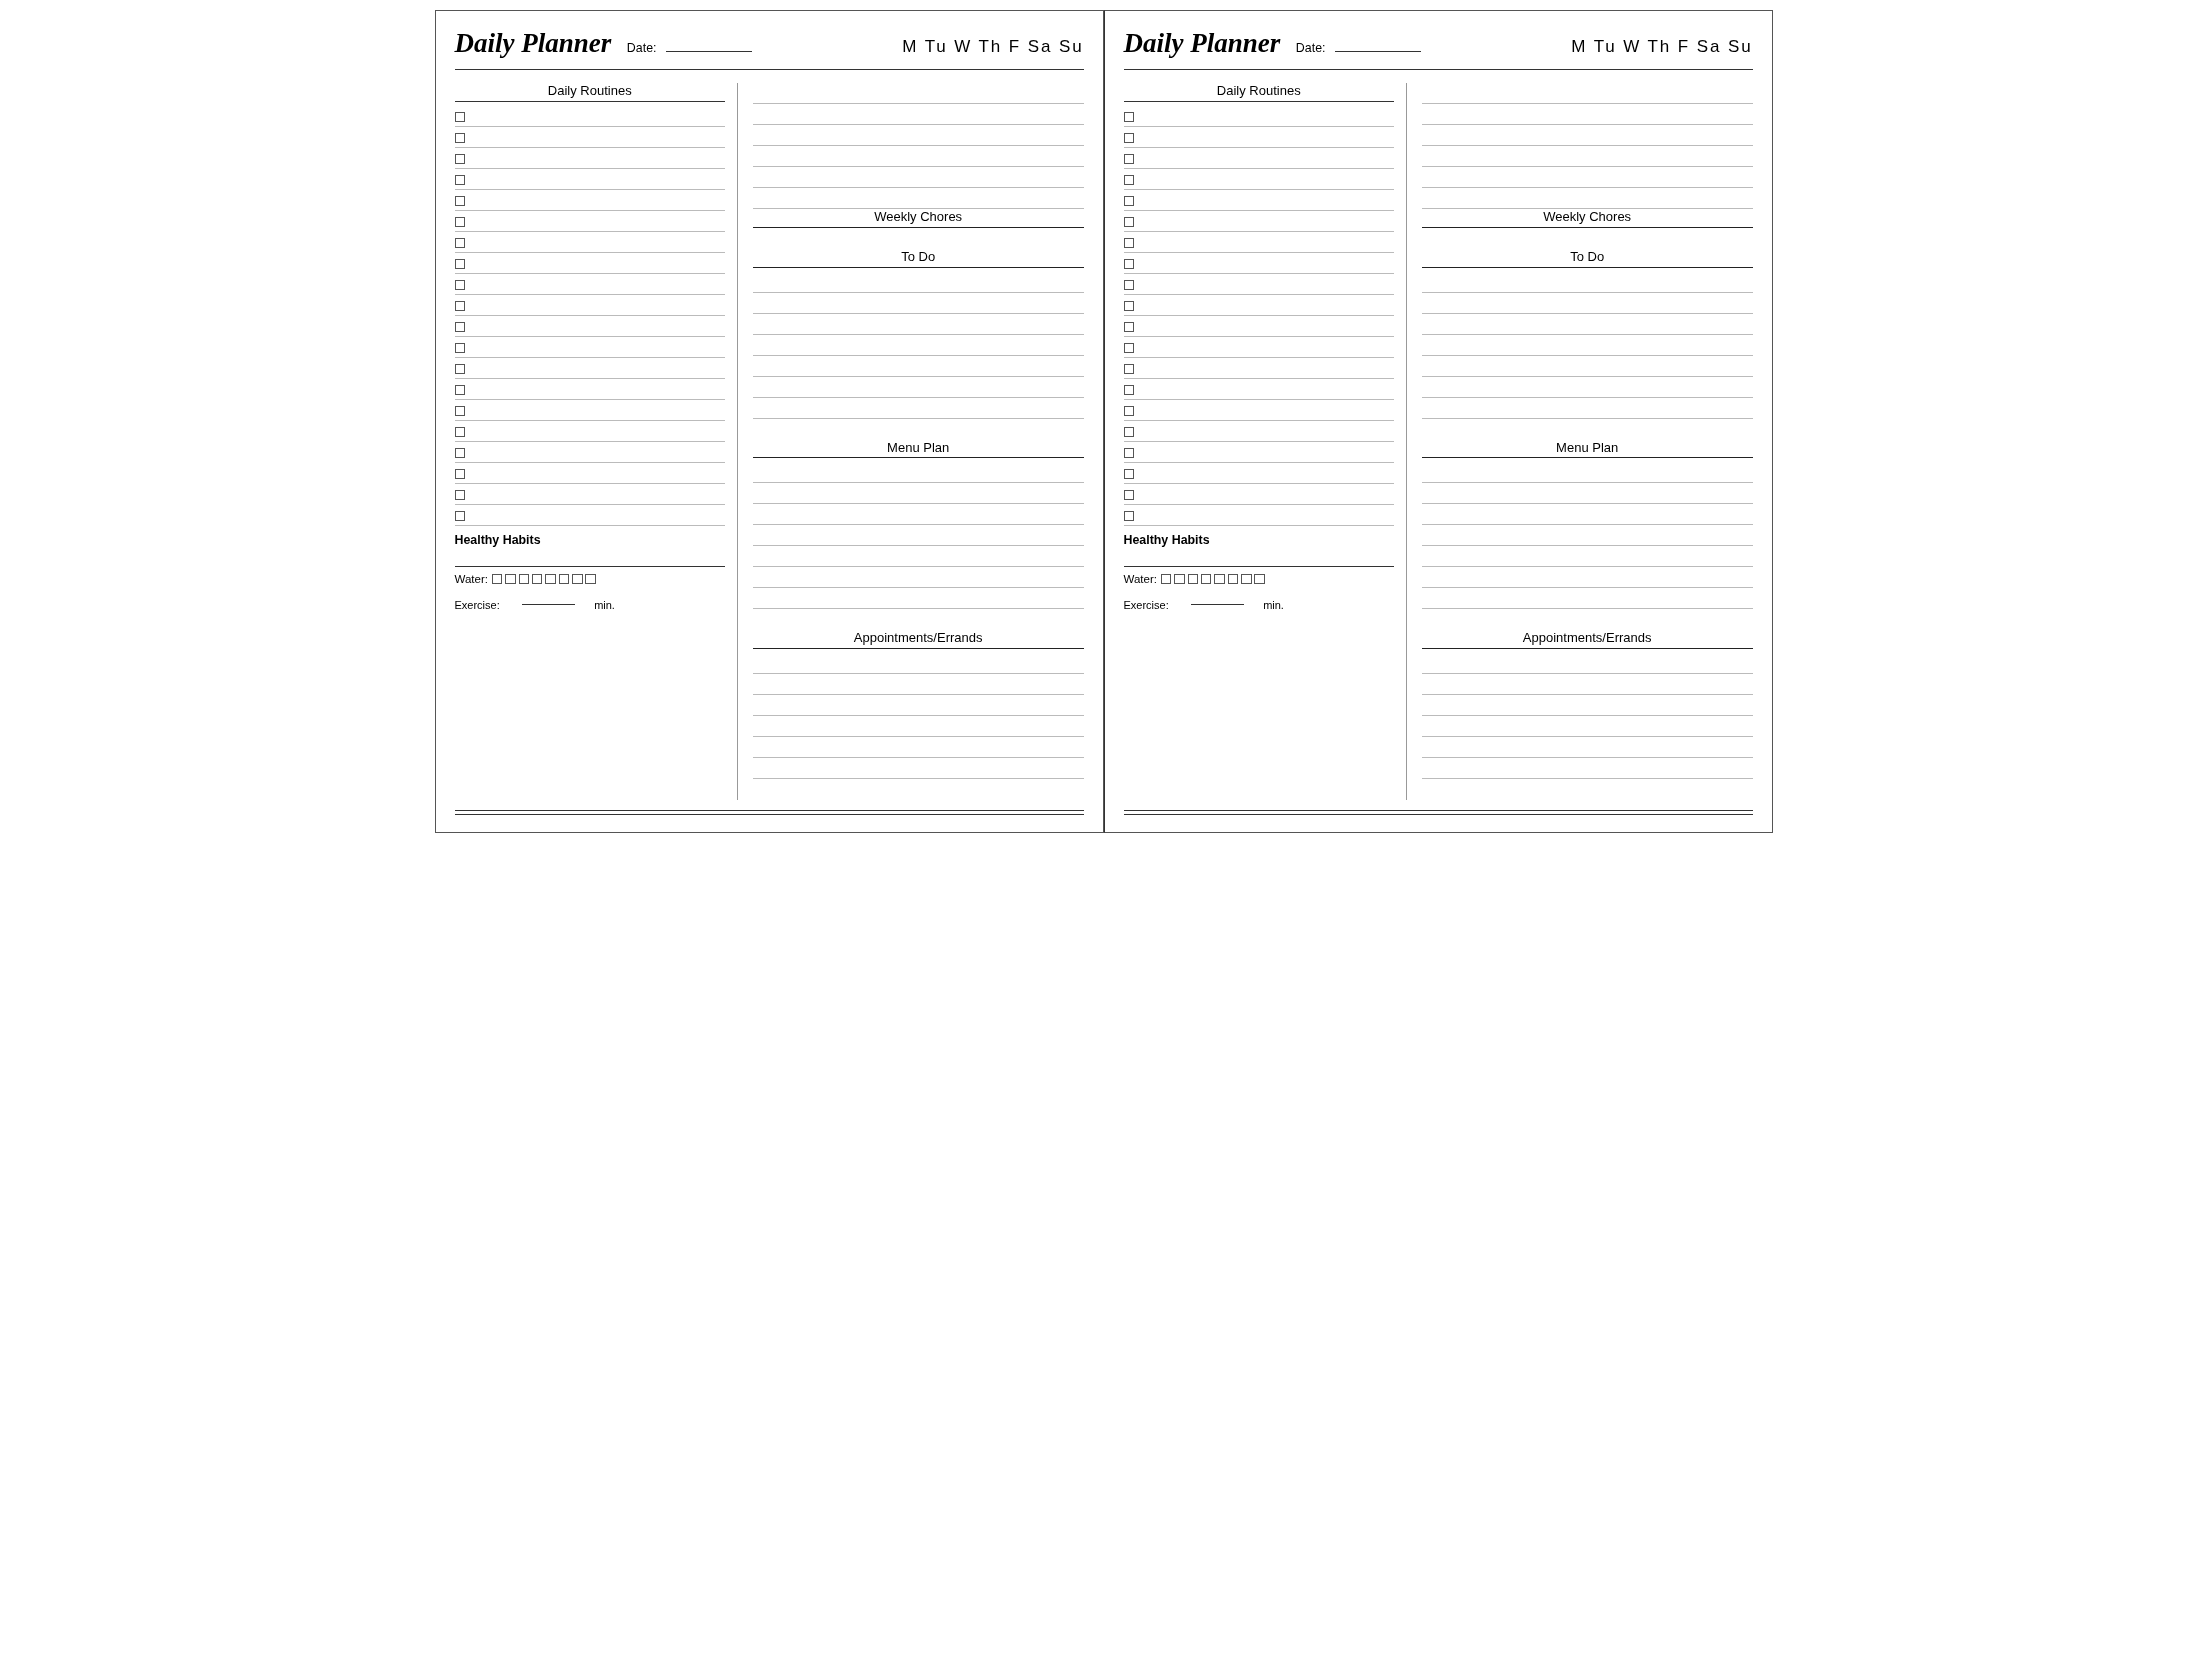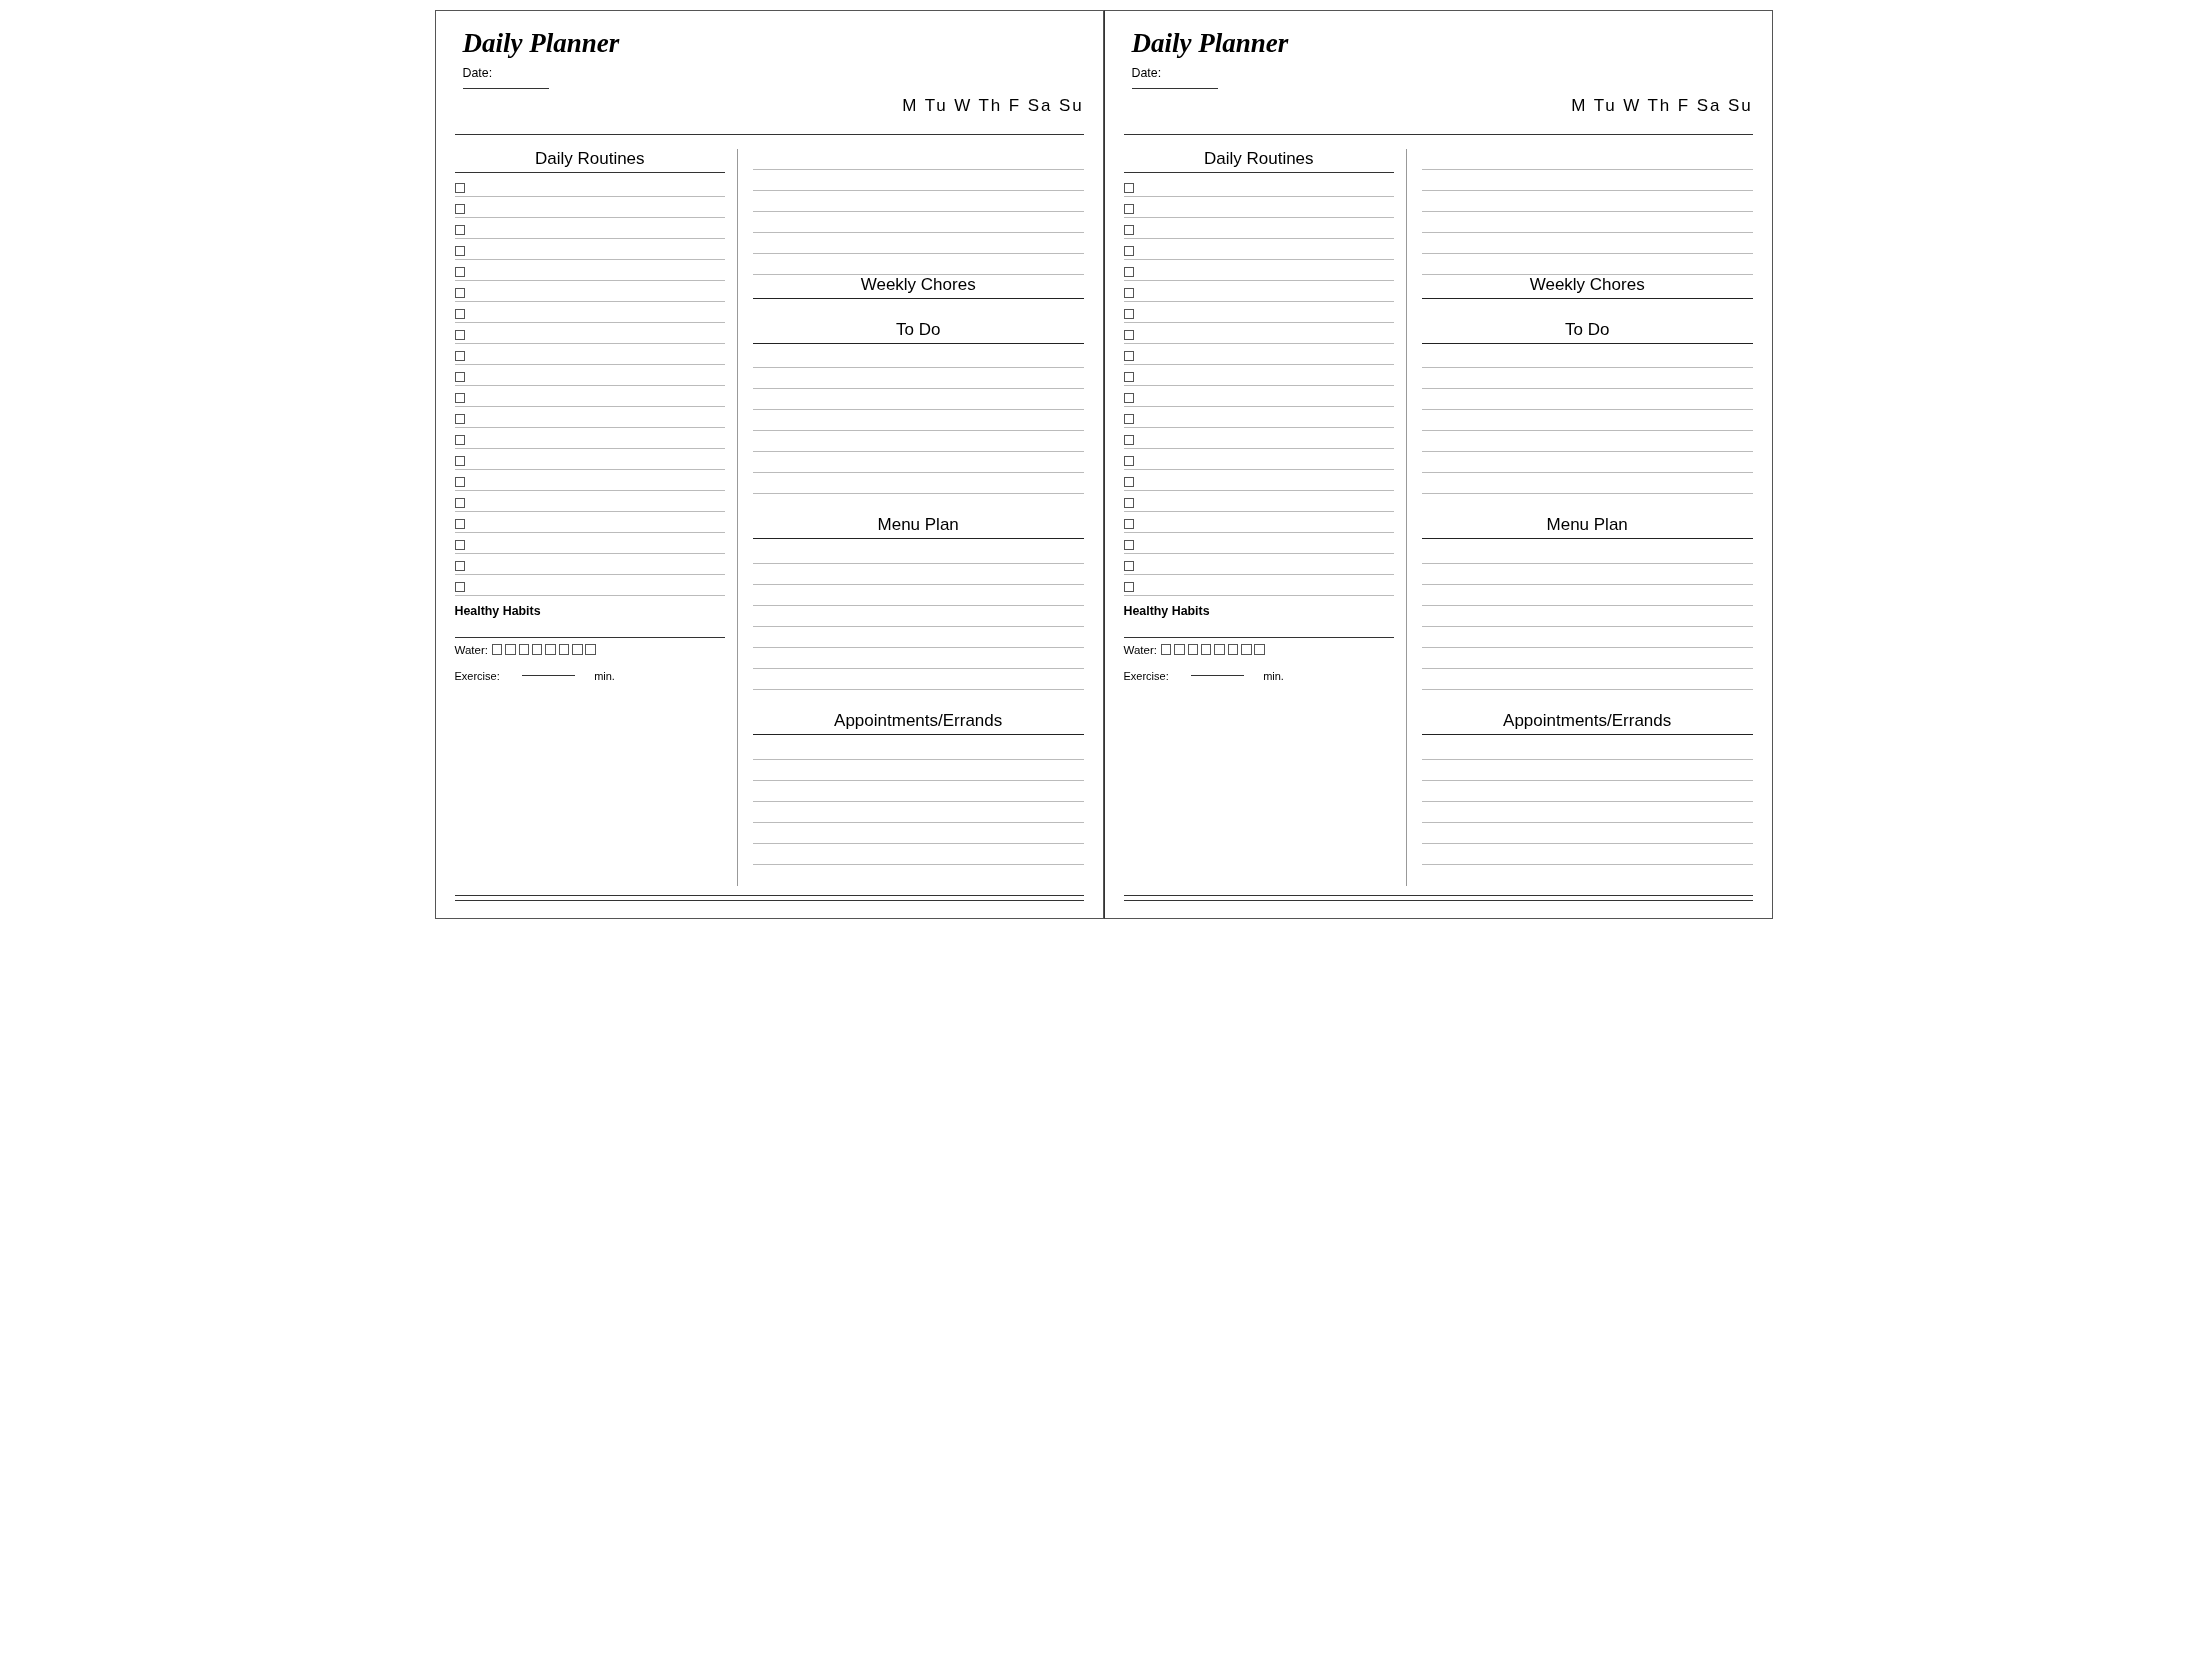--- a/index.html
+++ b/index.html
@@ -28,22 +28,21 @@
       border-left: 1.9px solid #333;
     }
 
     
     .page-header {
       display: flex;
       align-items: baseline;
       gap: 7.6px;
       margin-bottom: 13.4px;
       border-bottom: 1.9px solid #333;
-      padding-bottom: 18px;
-      flex-direction: column;
+      padding-bottom: 10px;
     }
     .page-title {
       font-size: 27px;
       font-weight: bold;
       font-style: italic;
       font-family: Georgia, serif;
     }
     .date-label {
       font-size: 12.4px;
       font-family: Arial, sans-serif;
@@ -74,21 +73,21 @@
       border-right: 1px solid #999;
     }
     .right-col {
       flex: 1;
       padding-left: 15.3px;
     }
 
     
     .section-header {
       text-align: center;
-      font-size: 17px;
+      font-size: 13px;
       font-family: Arial, sans-serif;
       padding-bottom: 2.9px;
       border-bottom: 1px solid #333;
       margin-bottom: 3.8px;
     }
     .section-header.bold-border {
       border-bottom: 1.9px solid #222;
     }
 
     

